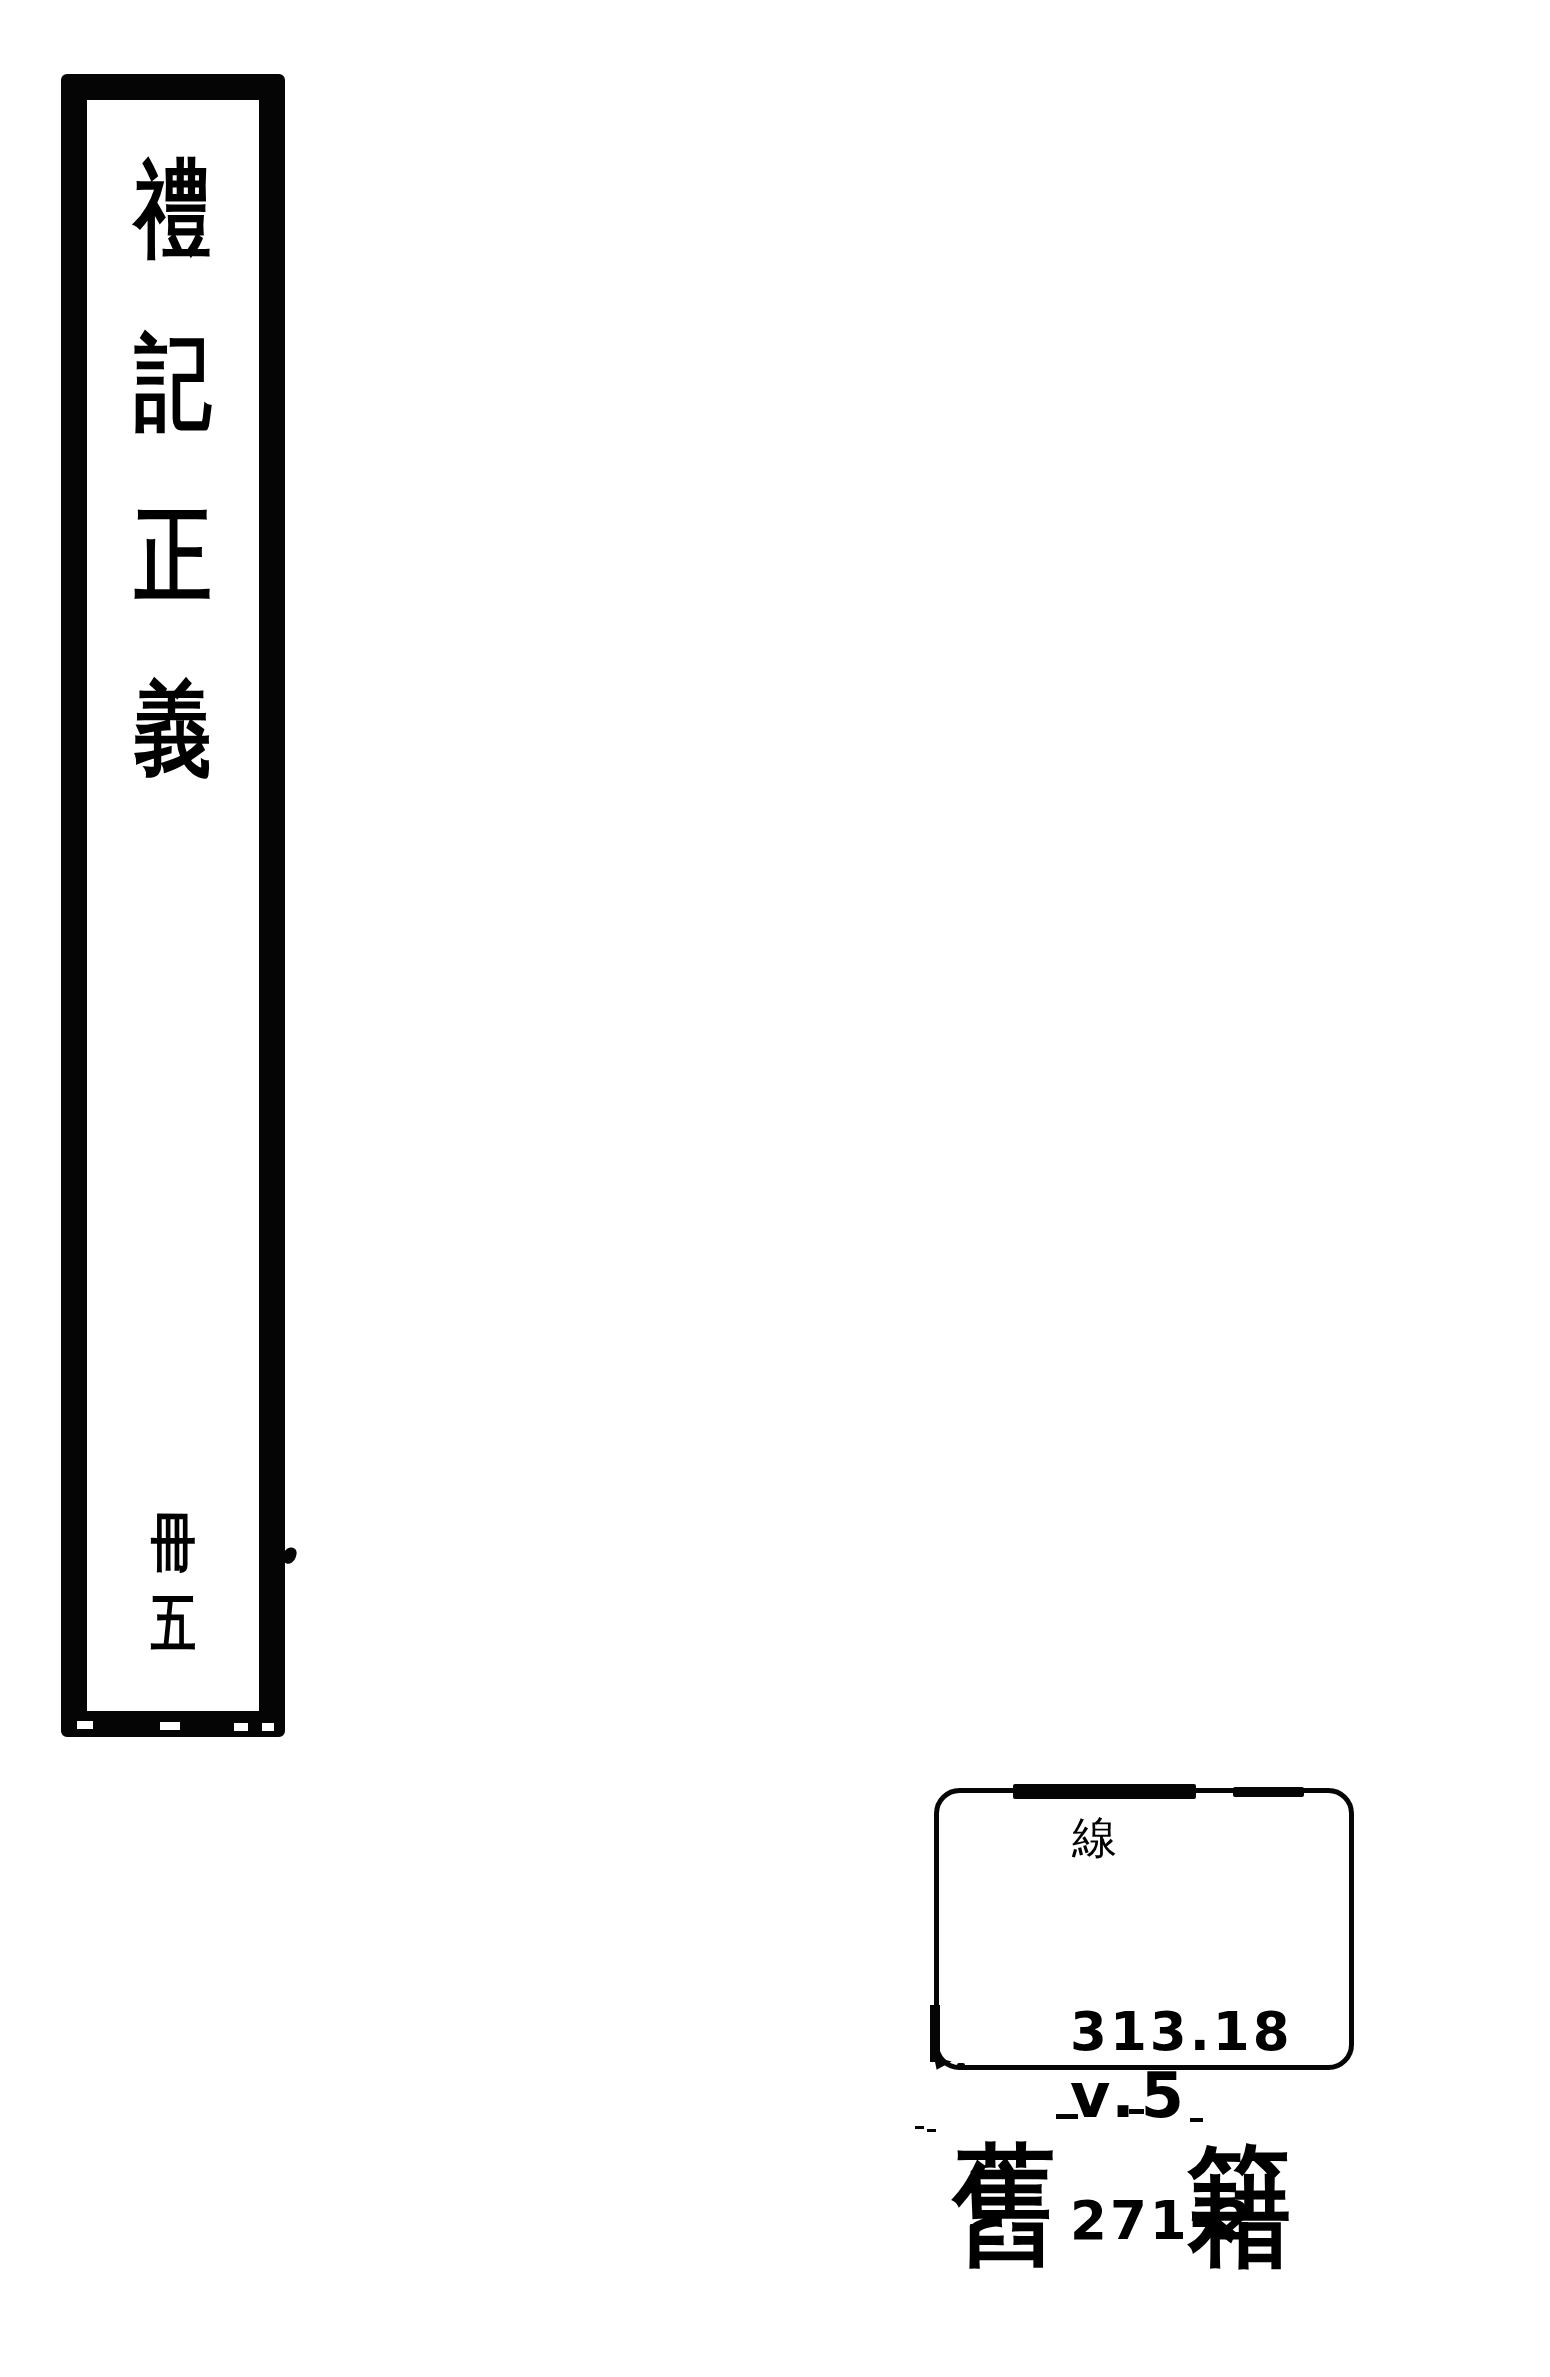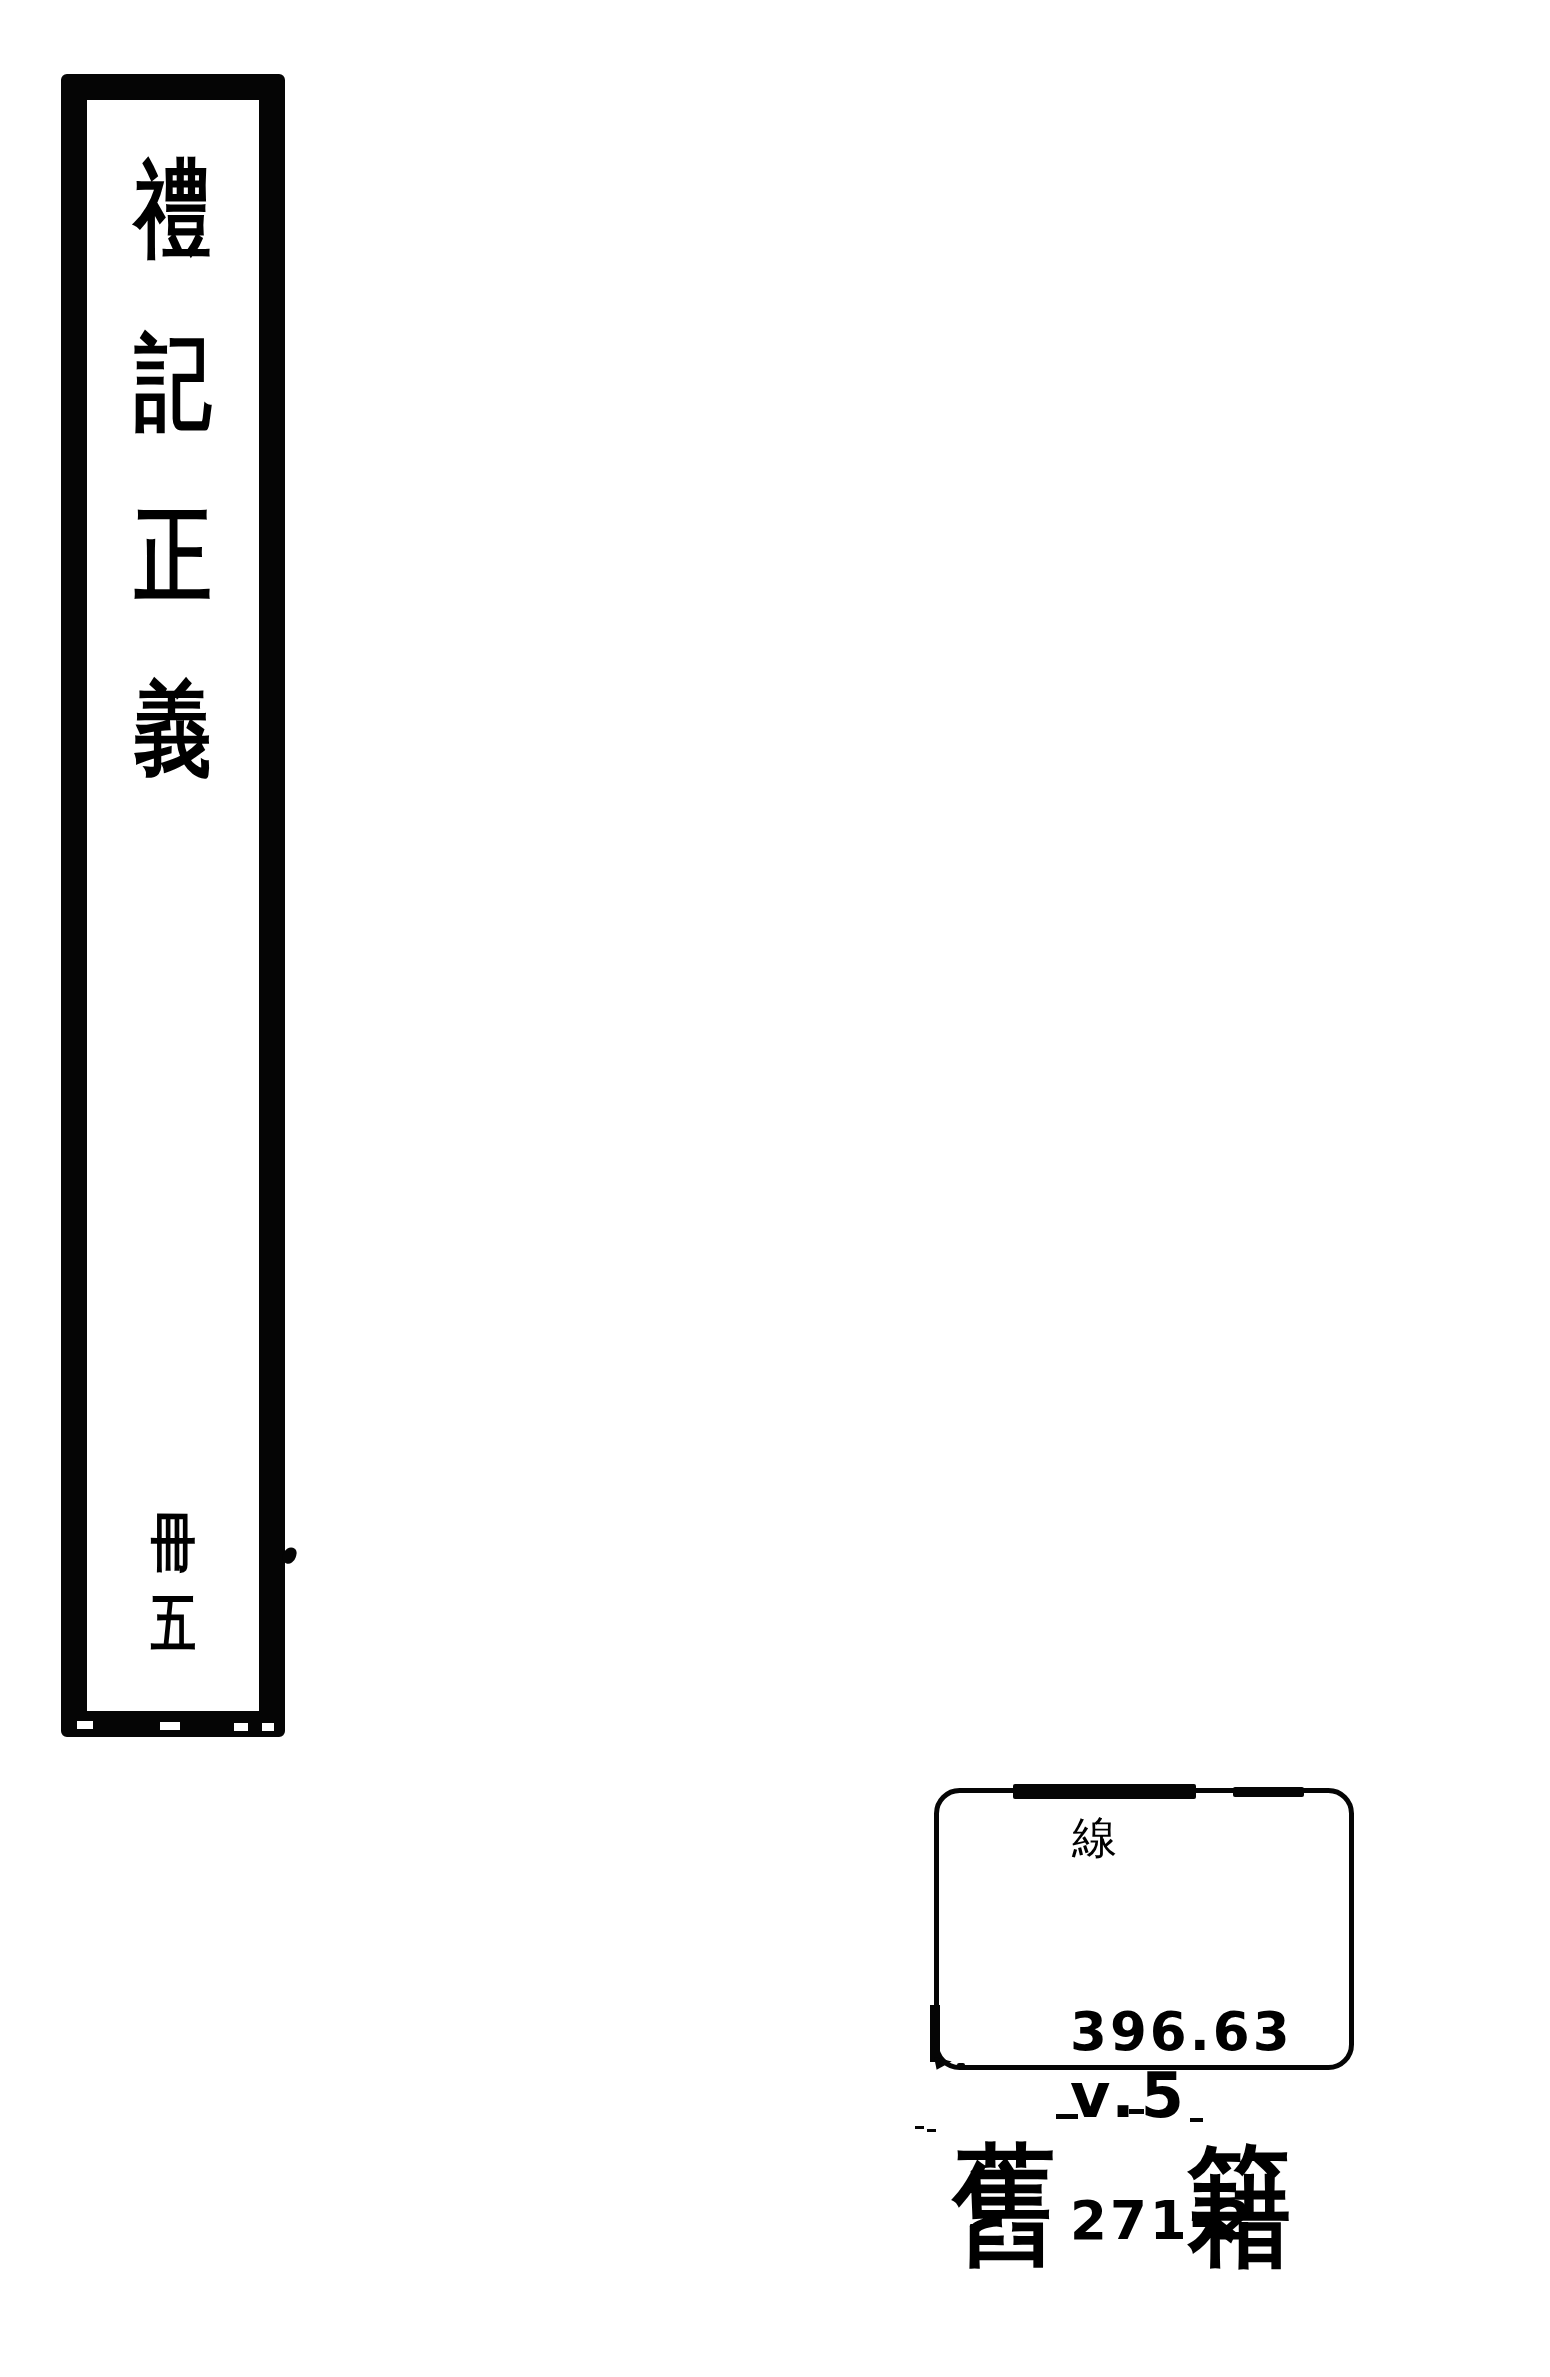--- a/index.html
+++ b/index.html
@@ -194,21 +194,21 @@
 
   <div class="call-label"></div>
   <div class="label-artifact label-bar-1"></div>
   <div class="label-artifact label-bar-2"></div>
   <div class="label-artifact label-left-thick"></div>
   <div class="label-artifact label-tail"></div>
   <div class="label-artifact label-tail-dot"></div>
 
   <div class="label-class-char">線</div>
   <div class="call-lines">
-    <div>396.63</div>
+    <div>313.18</div>
     <div>271-2</div>
     
   </div>
   <div class="volume-designation">v.5</div>
   <div class="underscore u-1"></div>
   <div class="underscore u-2"></div>
   <div class="underscore u-3"></div>
   <div class="underscore double-dash-1"></div>
   <div class="underscore double-dash-2"></div>
 

